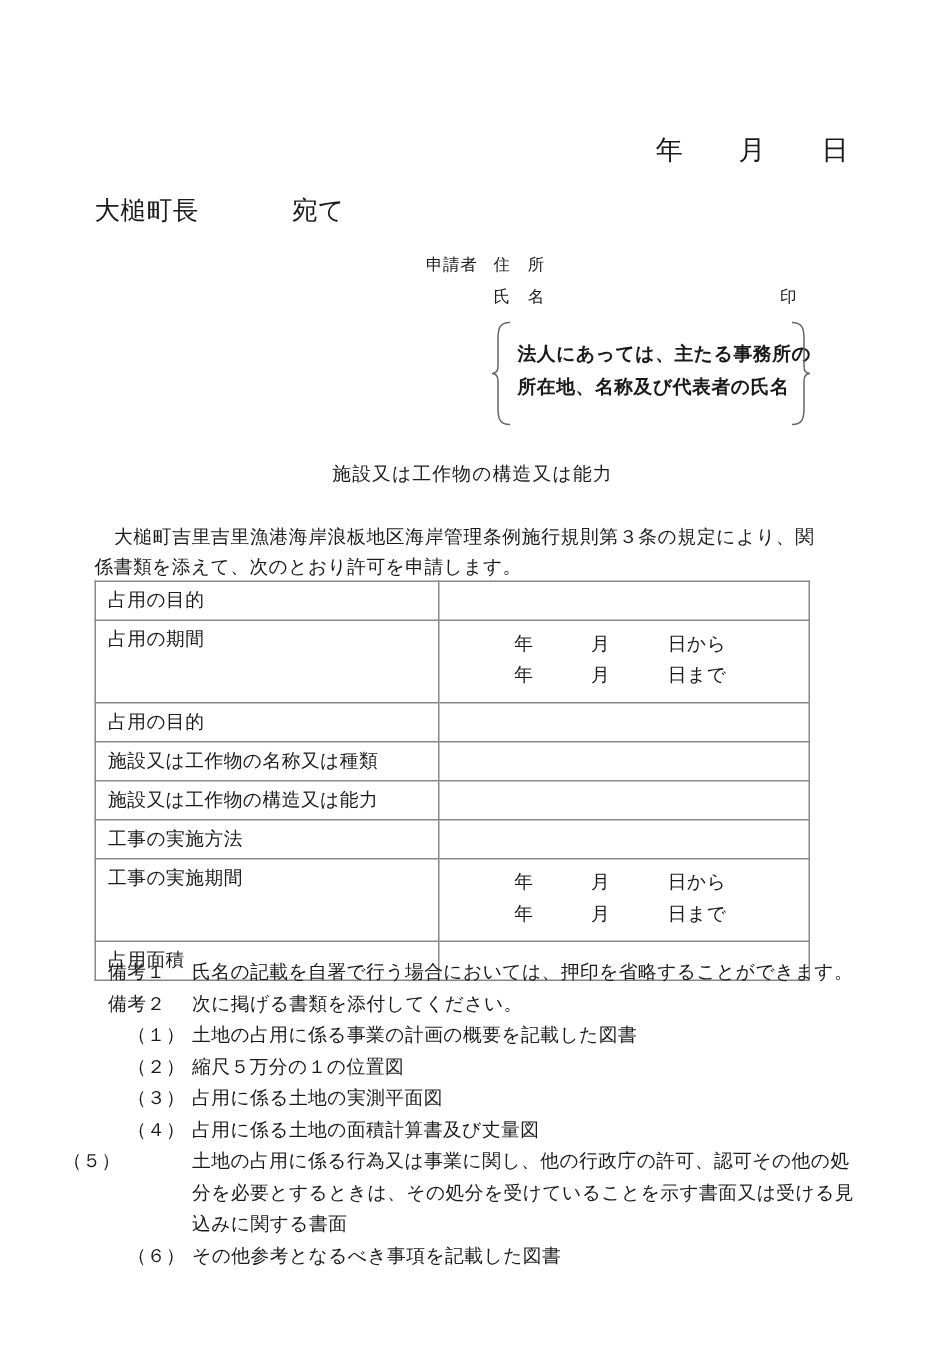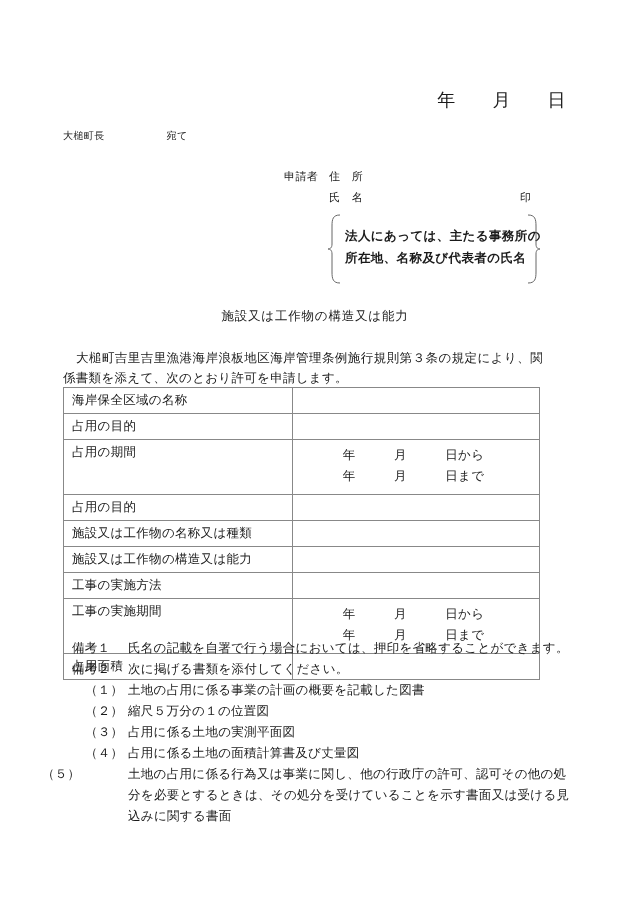--- a/index.html
+++ b/index.html
@@ -36,21 +36,21 @@
     left: 0; top: 88px;
     width: 546px;
     text-align: right;
     font-size: 18px;
     letter-spacing: 0.4px;
     margin-left: 20px;
   }
 
   #addressee-row {
     left: 63px; top: 129px;
-    font-size: 10px;
+    font-size: 17px;
     letter-spacing: 0.4px;
   }
   #addressee-row .addressee-name { margin-right: 62px; }
 
   
   #applicant-block {
     position: absolute;
     left: 284px; top: 166px;
     font-size: 11px;
     letter-spacing: 0.4px;
@@ -222,24 +222,20 @@
     </span>
   </div>
 
   <div class="abs" id="doc-title">施設又は工作物の構造又は能力</div>
 
   <div class="abs" id="intro-paragraph">大槌町吉里吉里漁港海岸浪板地区海岸管理条例施行規則第３条の規定により、関係書類を添えて、次のとおり許可を申請します。</div>
 
   <table id="form-table">
     <tbody>
         <tr>
-          <td class="label-cell">海岸保全区域の名称</td>
-          <td class="value-cell"></td>
-        </tr>
-        <tr>
           <td class="label-cell">占用の目的</td>
           <td class="value-cell"></td>
         </tr>
         <tr class="tall">
           <td class="label-cell">占用の期間</td>
           <td class="value-cell">
             <div class="date-range">
               <span>年　　　月　　　日から</span>
               <span>年　　　月　　　日まで</span>
             </div>
@@ -279,16 +275,17 @@
 
   <div id="remarks">
     <span class="remark-line"><span class="remark-label">備考１</span><span>氏名の記載を自署で行う場合においては、押印を省略することができます。</span></span>
     <span class="remark-line"><span class="remark-label">備考２</span><span>次に掲げる書類を添付してください。</span></span>
     <div id="remark-items">
         <span class="remark-item"><span class="item-no">（１）</span><span class="item-text">土地の占用に係る事業の計画の概要を記載した図書</span></span>
         <span class="remark-item"><span class="item-no">（２）</span><span class="item-text">縮尺５万分の１の位置図</span></span>
         <span class="remark-item"><span class="item-no">（３）</span><span class="item-text">占用に係る土地の実測平面図</span></span>
         <span class="remark-item"><span class="item-no">（４）</span><span class="item-text">占用に係る土地の面積計算書及び丈量図</span></span>
         <span class="remark-item wrapped"><span class="item-no">（５）</span><span class="item-text">土地の占用に係る行為又は事業に関し、他の行政庁の許可、認可その他の処分を必要とするときは、その処分を受けていることを示す書面又は受ける見込みに関する書面</span></span>
+        <span class="remark-item"><span class="item-no">（６）</span><span class="item-text">その他参考となるべき事項を記載した図書</span></span>
       </div>
   </div>
 
 </div>
 
 </body></html>

